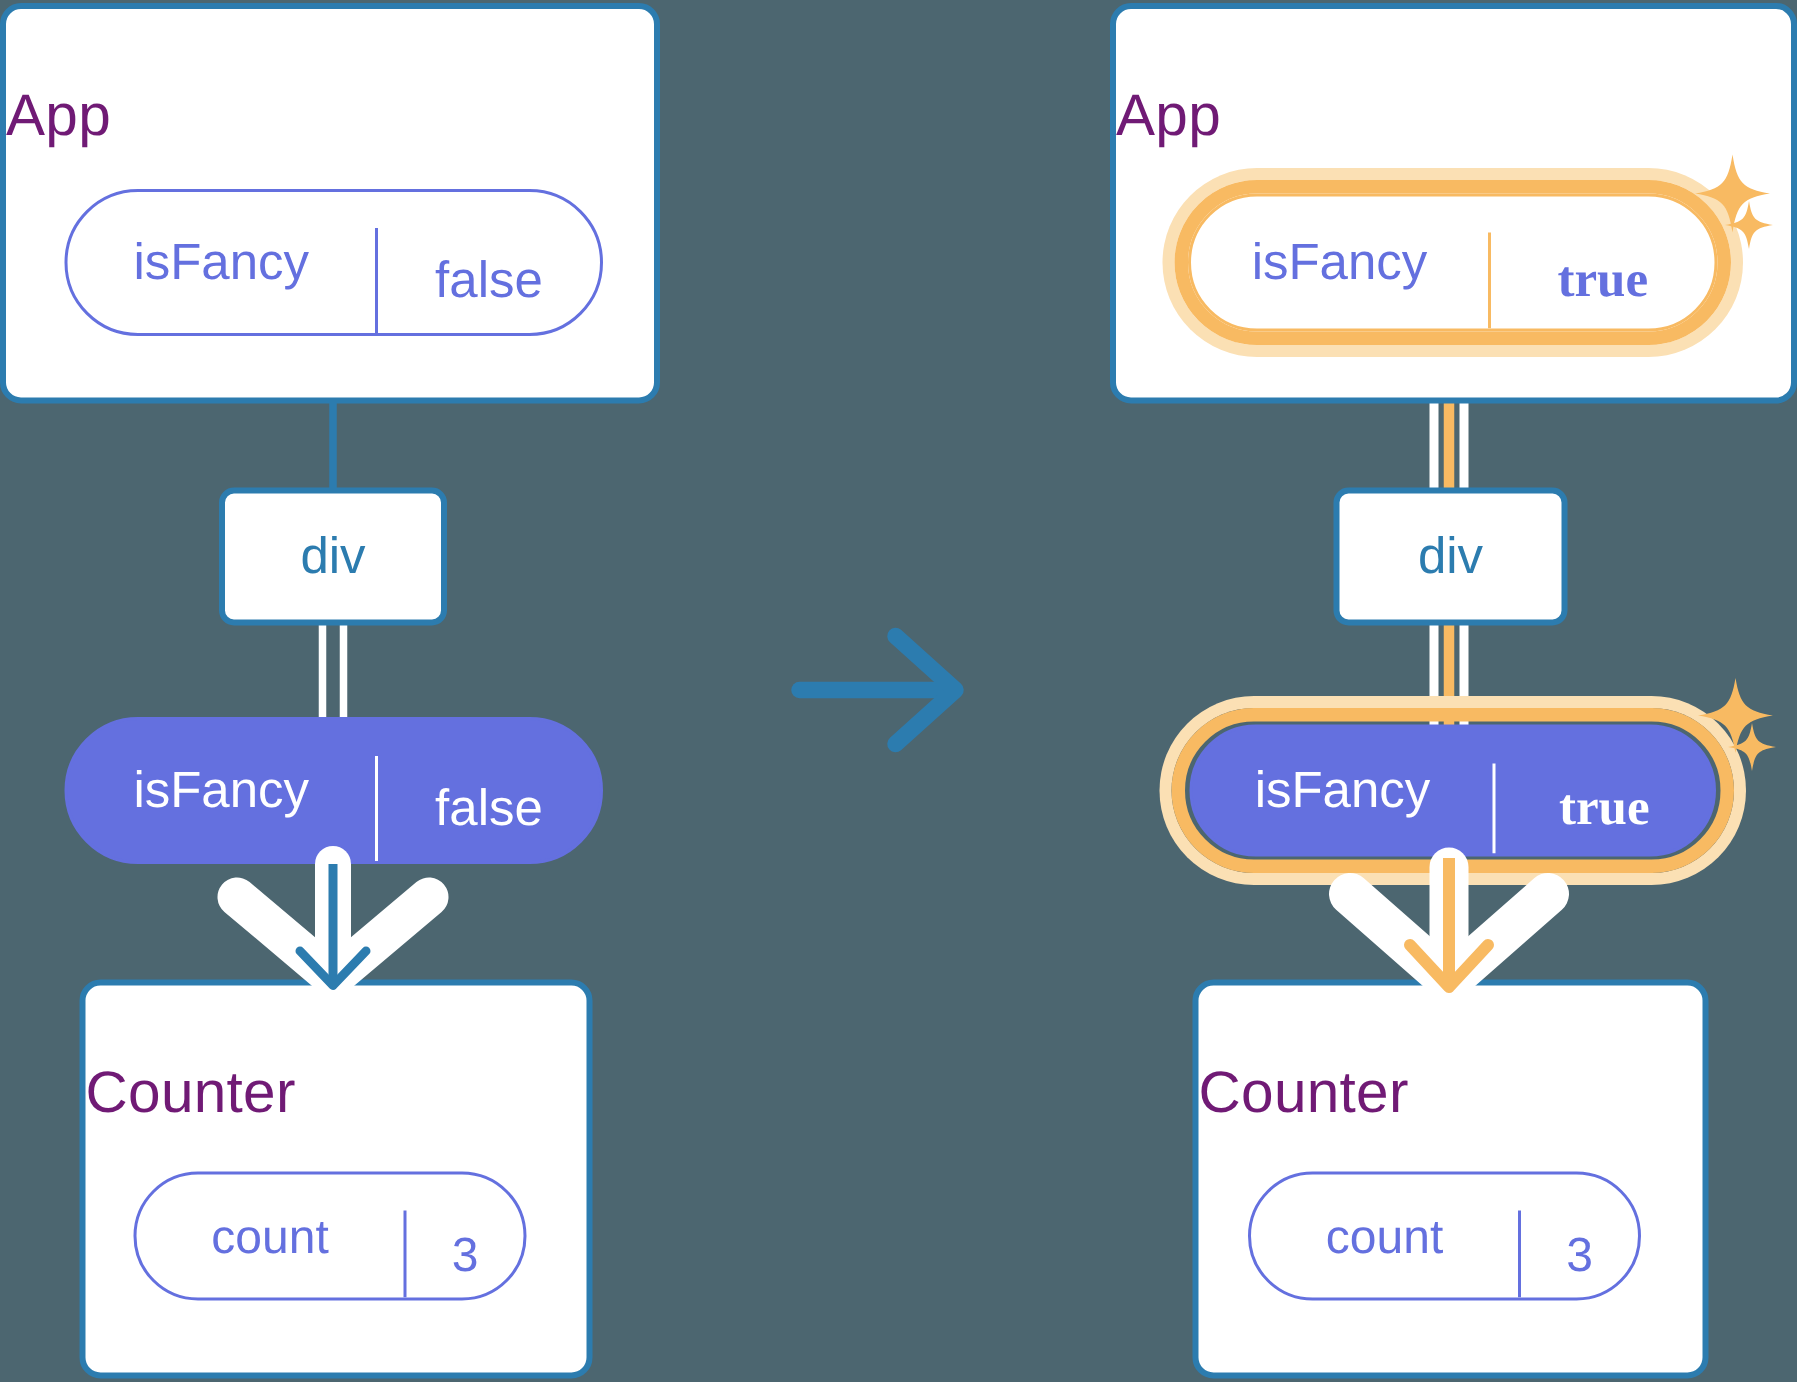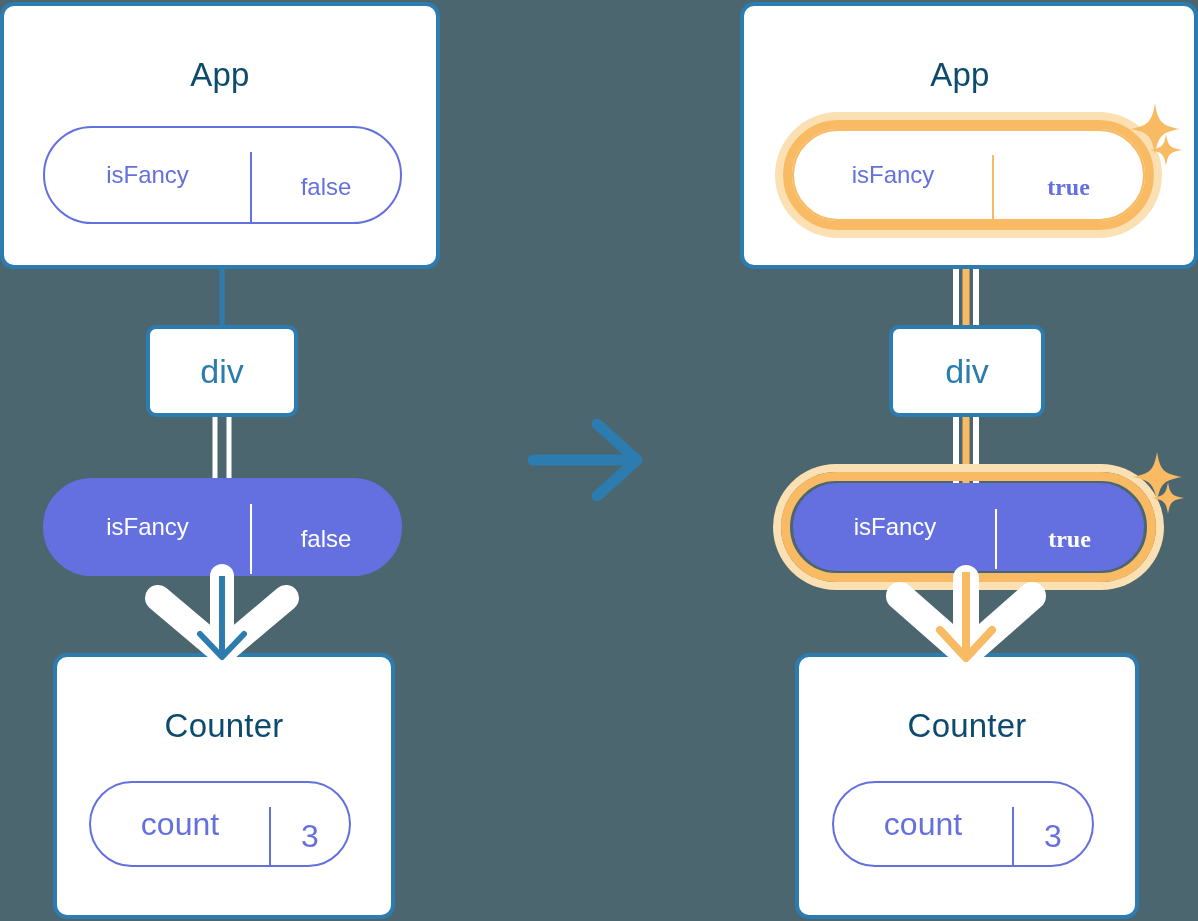--- a/index.html
+++ b/index.html
@@ -15,37 +15,37 @@
   .panel{
     position:absolute;
     background:#ffffff;
     border:4px solid #2C7CAF;
     border-radius:14px;
     box-sizing:border-box;
   }
   .panel-title{
     position:absolute;
     left:0;right:0;
-    text-align:center;
-    color:#0c4a6e;
-    font-size:33px;
+    text-align:left;
+    color:#701a75;
+    font-size:39px;
     letter-spacing:.2px;
     white-space:nowrap;
   }
   .pill{
     position:absolute;
     box-sizing:border-box;
     display:flex;
     align-items:stretch;
     border-radius:999px;
     overflow:hidden;
   }
   .pill .cell{
     display:flex;align-items:center;justify-content:center;
-    font-size:24px;
+    font-size:34px;
     white-space:nowrap;
     box-sizing:border-box;
   }
   .pill .cell.k{flex:0 0 auto;}
   .pill .cell.v{flex:1 1 auto;margin-top:24px;}
 
   
   .pill.outline{
     border:2px solid #6470DF;
     background:#ffffff;

